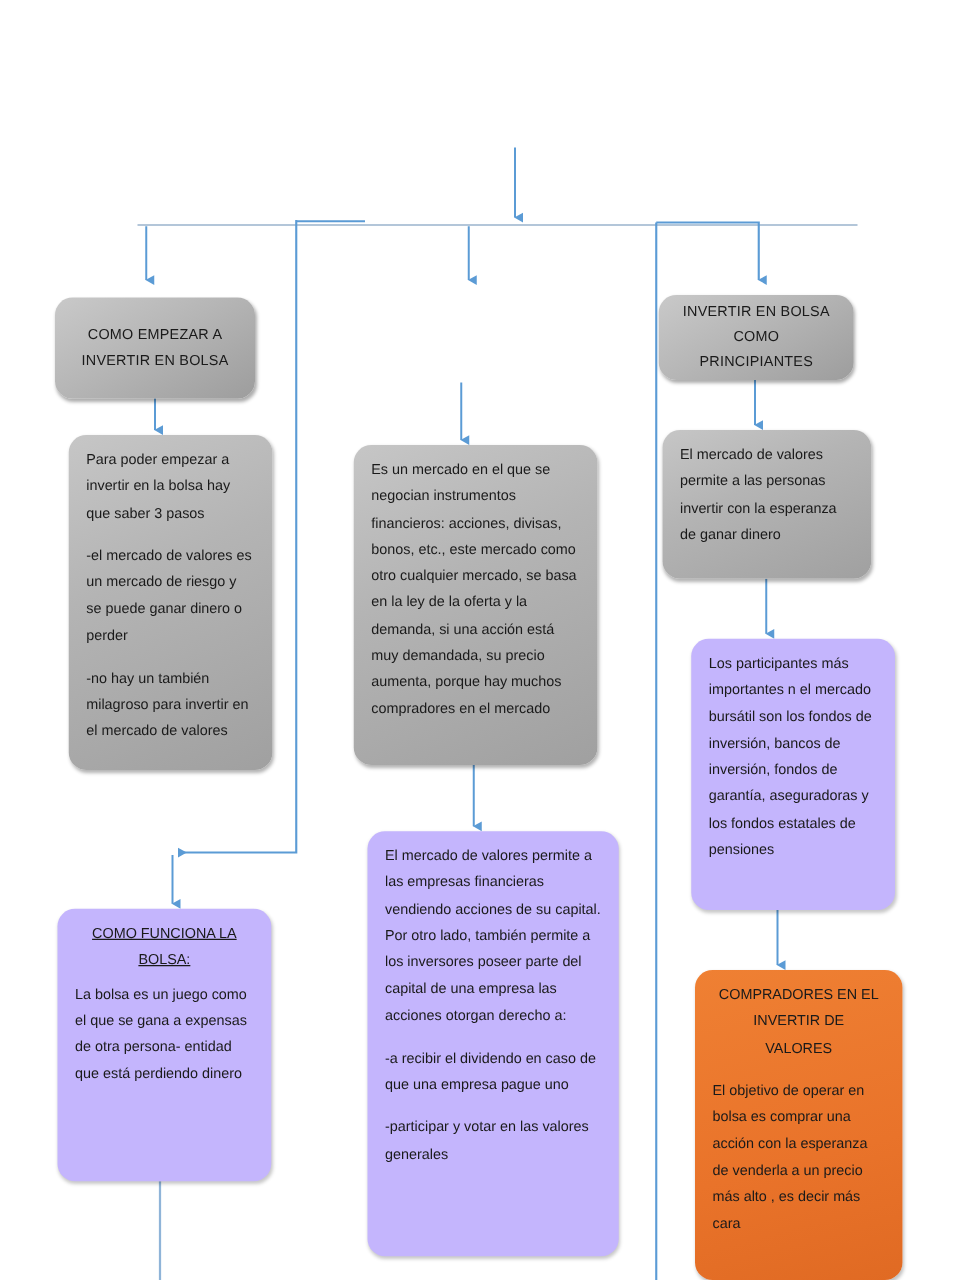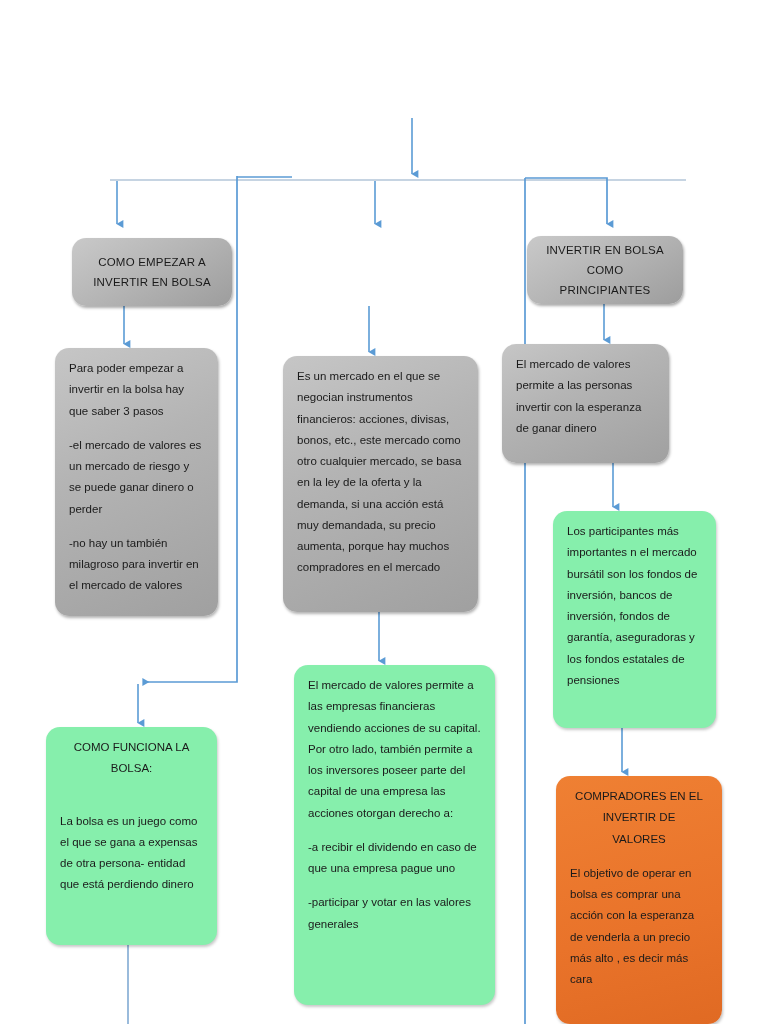--- a/index.html
+++ b/index.html
@@ -63,21 +63,21 @@
   }
 
   
   .gray-body {
     background: linear-gradient(155deg, #c6c6c6 0%, #b4b4b4 40%, #a0a0a0 100%);
     box-shadow: 1px 2px 3px rgba(0,0,0,0.3);
   }
 
   
   .blue {
-    background: #86efac;
+    background: #c4b5fd;
     box-shadow: 1px 2px 3px rgba(0,0,0,0.22);
   }
 
   
   .orange {
     background: linear-gradient(165deg, #ef8033 0%, #e9732a 60%, #e06a23 100%);
     box-shadow: 1px 2px 3px rgba(0,0,0,0.25);
   }
 
   .title-center {
@@ -127,21 +127,21 @@
 
     <path d="M604,304 L604,340" stroke="#5b9bd5" stroke-width="1.6" fill="none" marker-end="url(#ah-down)"></path>
 
     <path d="M613,463 L613,507" stroke="#5b9bd5" stroke-width="1.6" fill="none" marker-end="url(#ah-down)"></path>
 
     <path d="M622,728 L622,772" stroke="#5b9bd5" stroke-width="1.6" fill="none" marker-end="url(#ah-down)"></path>
 
     <path d="M128,945 L128,1024" stroke="#8fb4d8" stroke-width="1.8" fill="none"></path>
   </svg>
 
-  <div class="node gray-head" style="left:72px; top:238px; width:160px; height:68px;">
+  <div class="node gray-head" style="left:44px; top:238px; width:160px; height:81px;">
     <div class="lines">
       <div>COMO EMPEZAR A</div>
       <div>INVERTIR EN BOLSA</div>
     </div>
   </div>
 
 
   <div class="node gray-head" style="left:527px; top:236px; width:156px; height:68px;">
     <div class="lines">
       <div>INVERTIR EN BOLSA</div>
@@ -152,26 +152,26 @@
   <div class="node gray-body" style="left:55px; top:348px; width:163px; height:268px;">
     <p>Para poder empezar a invertir en la bolsa hay que saber 3 pasos</p>
     <p>-el mercado de valores es un mercado de riesgo y se puede ganar dinero o perder</p>
     <p>-no hay un también milagroso para invertir en el mercado de valores</p>
   </div>
 
   <div class="node gray-body" style="left:283px; top:356px; width:195px; height:256px;">
     <p>Es un mercado en el que se negocian instrumentos financieros: acciones, divisas, bonos, etc., este mercado como otro cualquier mercado, se basa en la ley de la oferta y la demanda, si una acción está muy demandada, su precio aumenta, porque hay muchos compradores en el mercado</p>
   </div>
 
-  <div class="node gray-body" style="left:502px; top:344px; width:167px; height:119px;">
+  <div class="node gray-body" style="left:530px; top:344px; width:167px; height:119px;">
     <p>El mercado de valores permite a las personas invertir con la esperanza de ganar dinero</p>
   </div>
 
   <div class="node blue" style="left:46px; top:727px; width:171px; height:218px;">
-    <div class="title-center" style="margin-bottom:31px;">
+    <div class="title-center" style="margin-bottom:6px;text-decoration:underline;">
       <div>COMO FUNCIONA LA</div>
       <div>BOLSA:</div>
     </div>
     <p>La bolsa es un juego como el que se gana a expensas de otra persona- entidad que está perdiendo dinero</p>
   </div>
 
   <div class="node blue" style="left:294px; top:665px; width:201px; height:340px;">
     <p>El mercado de valores permite a las empresas financieras vendiendo acciones de su capital. Por otro lado, también permite a los inversores poseer parte del capital de una empresa las acciones otorgan derecho a:</p>
     <p>-a recibir el dividendo en caso de que una empresa pague uno</p>
     <p>-participar y votar en las valores generales</p>

